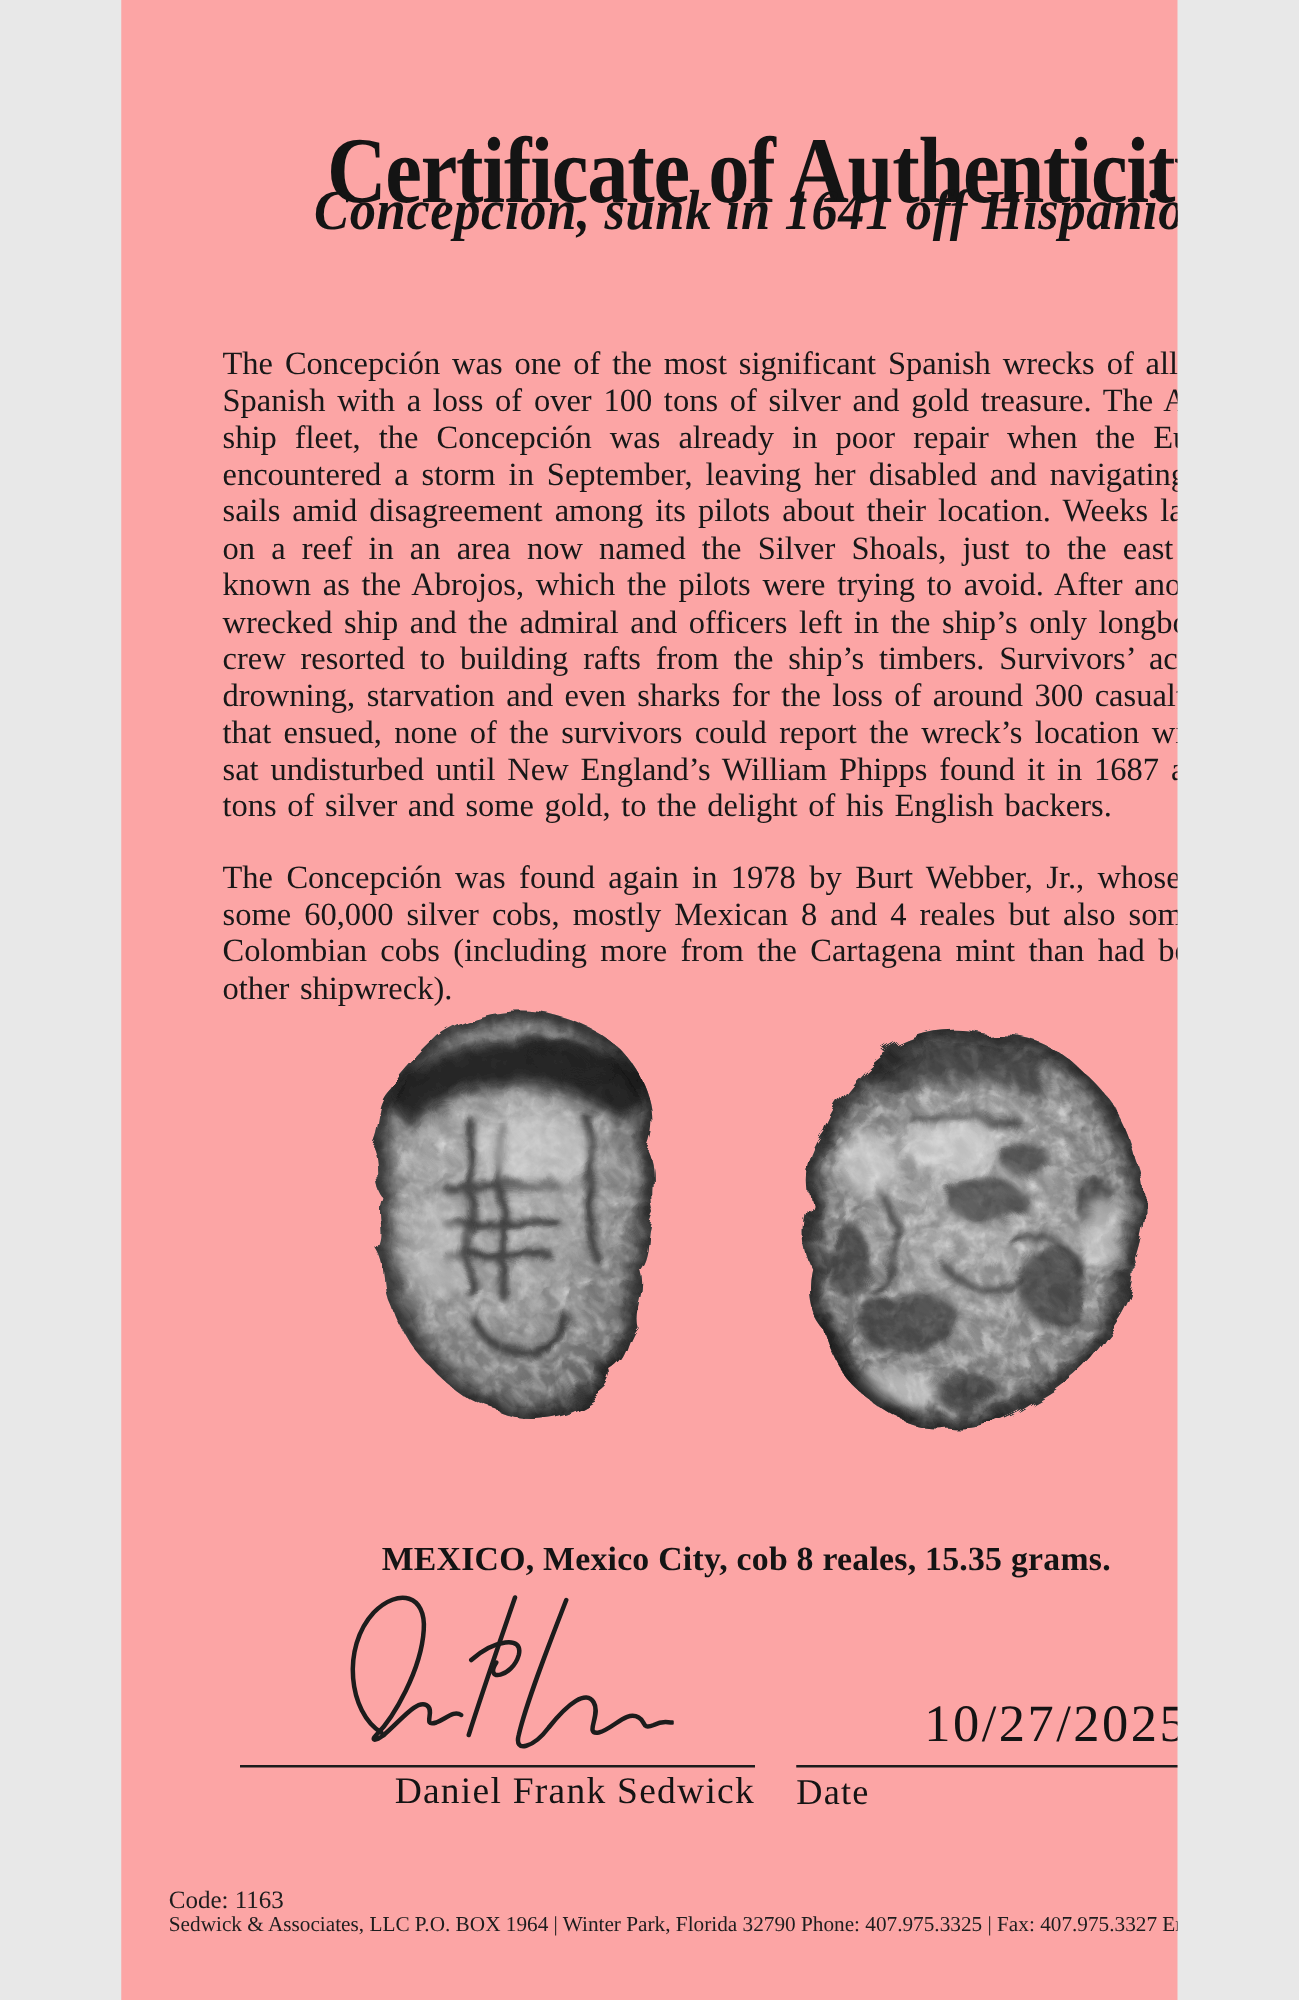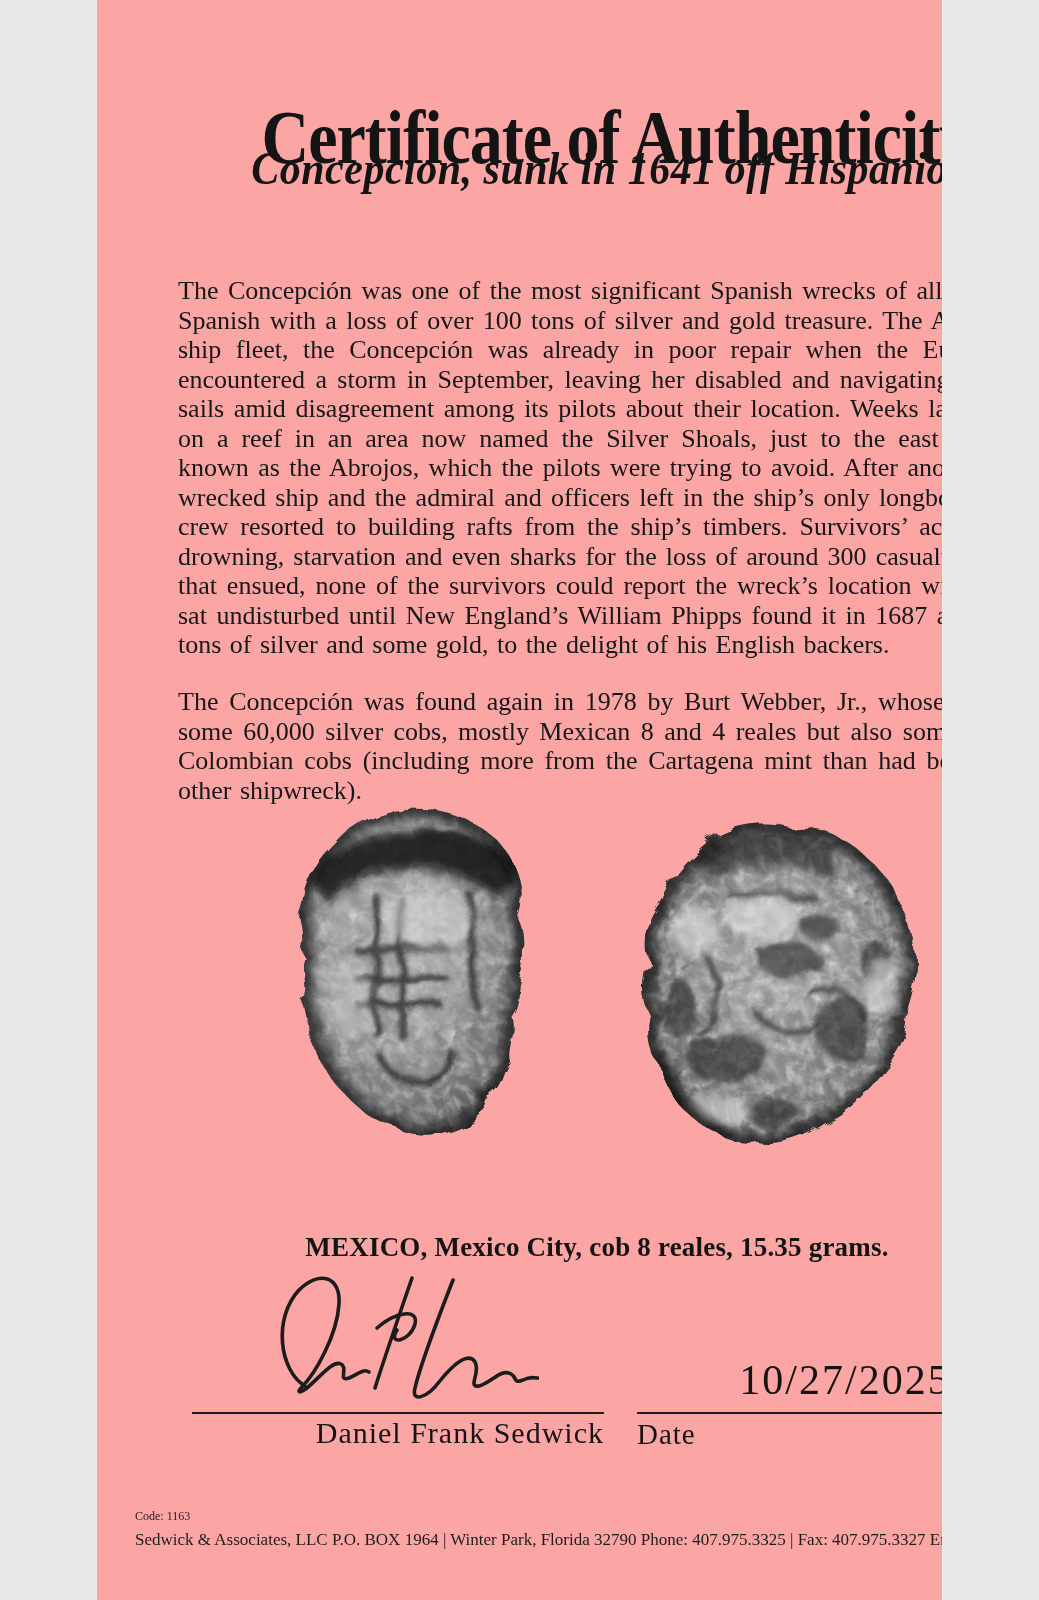--- a/index.html
+++ b/index.html
@@ -88,21 +88,21 @@
   }
   .date-label {
     left:540px; top:1418px; width:416px;
     text-align:left;
     font-size:29px;
     letter-spacing:1px;
   }
 
   .footer-code {
     left:38px; top:1509px;
-    font-size:12px;
+    font-size:20px;
     color:#1d1d1d;
   }
   .footer-contact {
     left:38px; top:1530px; width:980px;
     font-size:17px;
     white-space:nowrap;
     color:#1d1d1d;
   }
 </style>
 </head>

